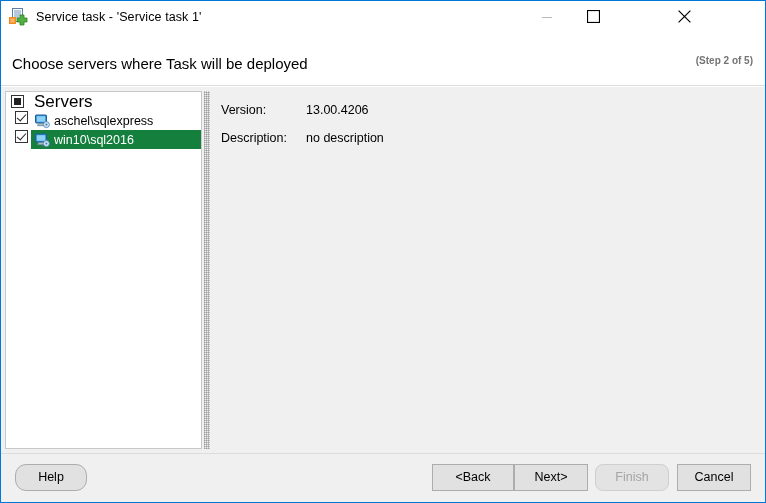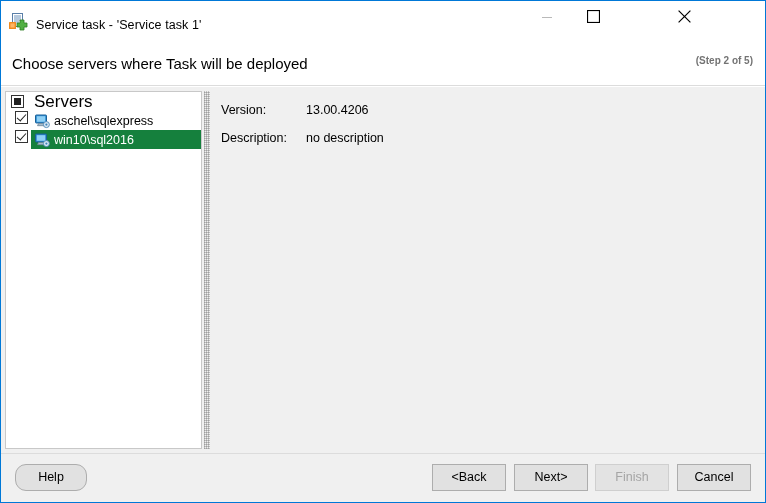--- a/index.html
+++ b/index.html
@@ -23,21 +23,21 @@
   }
 
   
   #titlebar {
     position: absolute;
     left: 0; top: 0;
     width: 707px;
     height: 31px;
     background: #ffffff;
     display: flex;
-    align-items: flex-end;
+    align-items: center;
   }
   #app-icon {
     width: 20px;
     height: 20px;
     margin-left: 7px;
     margin-right: 8px;
     position: relative;
     flex: 0 0 auto;
   }
   #title-text {
@@ -262,24 +262,25 @@
     text-align: center;
     line-height: 25px;
     padding: 0;
     cursor: default;
     white-space: nowrap;
   }
   .btn.disabled {
     color: #a5a5a5;
     border-color: #cfcfcf;
     background: #e3e3e3;
+    border-radius: 8px;
   }
 
   #btn-help   { left: 14px;  top: 10px; width: 72px; border-radius: 11px; }
-  #btn-back   { left: 431px; top: 10px; width: 74px; }
+  #btn-back   { left: 431px; top: 10px; width: 82px; }
   #btn-next   { left: 513px; top: 10px; width: 74px; text-align: center; }
   #btn-finish { left: 594px; top: 10px; width: 74px; }
   #btn-cancel { left: 676px; top: 10px; width: 74px; }
 </style>
 </head>
 <body>
 
 <div id="window">
 
   <div id="titlebar">

